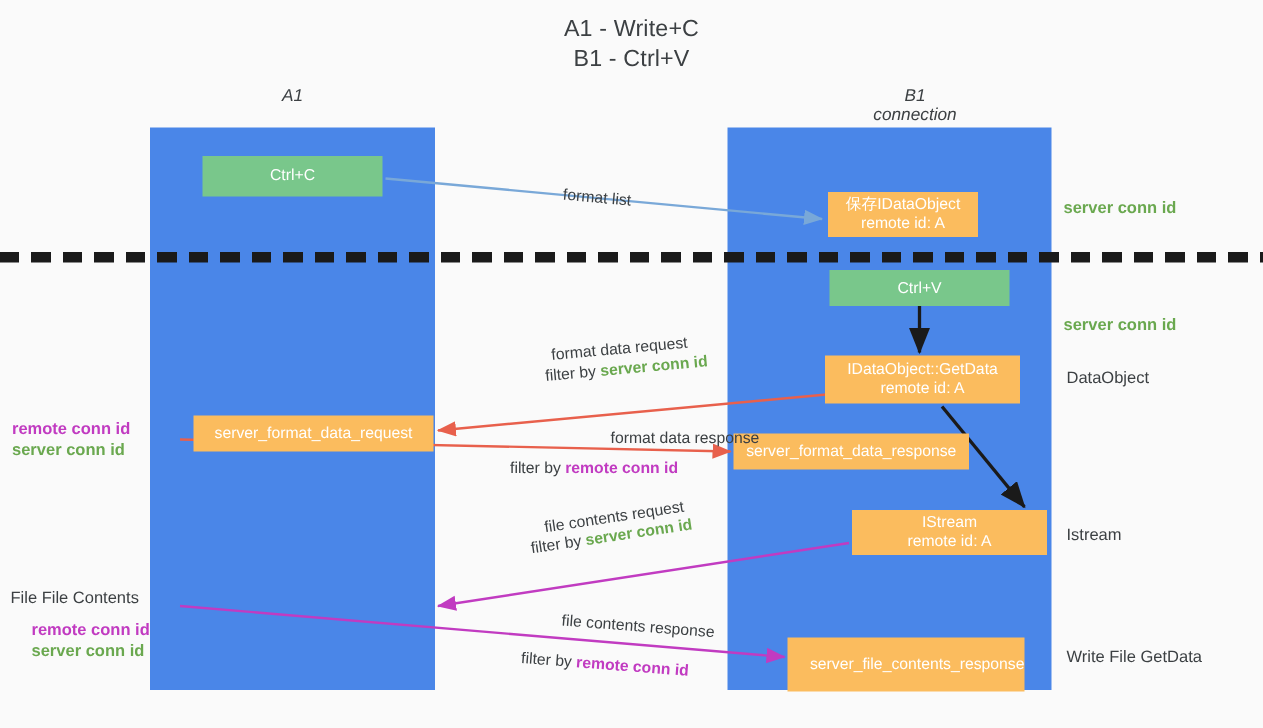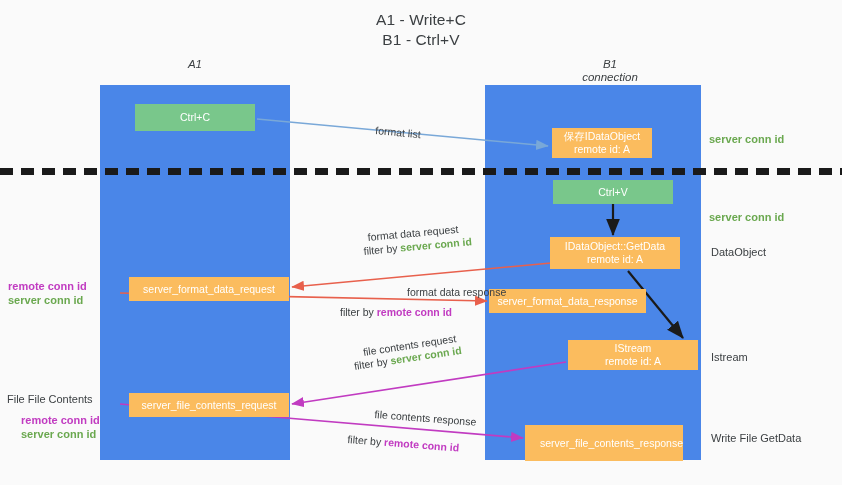--- a/index.html
+++ b/index.html
@@ -135,23 +135,20 @@
 
   <div class="box orange" style="left:489px;top:289px;width:157px;height:24px;">
     <span>server_format_data_response</span>
   </div>
 
   <div class="box orange" style="left:568px;top:340px;width:130px;height:30px;">
     <span>IStream</span>
     <span class="l2">remote id: A</span>
   </div>
 
-  <div class="box orange" style="left:129px;top:393px;width:160px;height:24px;">
-    <span>server_file_contents_request</span>
-  </div>
 
   <div class="box orange" style="left:525px;top:425px;width:158px;height:36px;align-items:flex-end;">
     <span>server_file_contents_response</span>
   </div>
 
   <div class="cap rot" style="left:376px;top:123px;transform:rotate(5.3deg);">
     <span>format list</span>
   </div>
 
   <div class="cap rot" style="left:367px;top:230px;transform:rotate(-5.2deg);">

